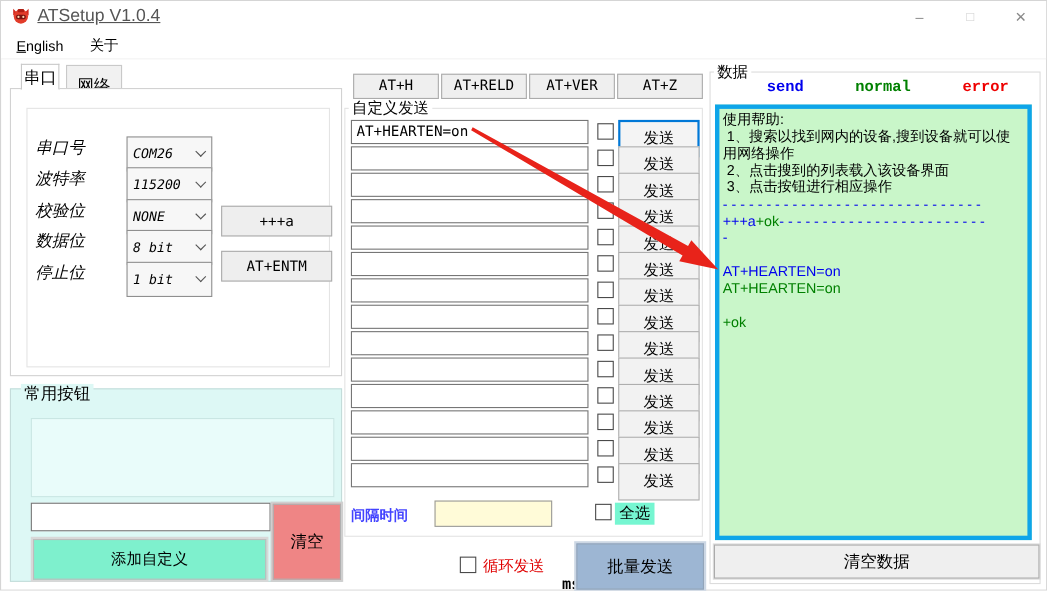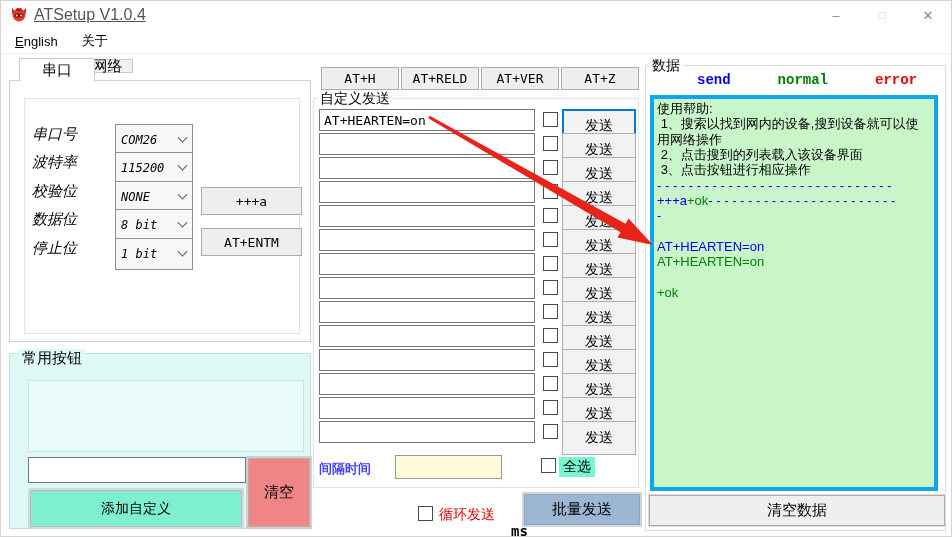--- a/index.html
+++ b/index.html
@@ -48,21 +48,21 @@
   .gb-label-custom { position:absolute; left:316px; top:89px; font-size:14px; color:#000; background:#fff; padding:0 3px; z-index:2; }
   .cmd-input { position:absolute; left:318px; width:216px; height:22px; background:#fff; border:1px solid #767676; font-family:"DejaVu Sans Mono", monospace; font-size:13px; padding:0 4px; }
   .cbx { position:absolute; width:15px; height:15px; background:#fff; border:1px solid #4a4a4a; }
   .send-btn { position:absolute; left:561px; width:74px; height:34px; background:#f2f2f2; border:1px solid #aeaeae; font-size:14px; color:#000; }
   .send-btn.focused { border:2px solid #0078d7; background:#f4f4f4; }
   .interval-label { position:absolute; left:318px; top:459px; font-size:13px; font-weight:bold; color:#4343ff; }
   .interval-input { position:absolute; left:394px; top:454px; width:107px; height:24px; background:#fffbd8; border:1px solid #9a9a9a; font-family:"DejaVu Sans Mono", monospace; font-size:13px; padding:0 4px; }
   .ms-label { position:absolute; left:510px; top:478px; font-size:14px; font-weight:bold; font-family:"DejaVu Sans Mono", monospace; color:#000;margin-top:44px; }
   .select-all-label { position:absolute; left:558px; top:456px; background:#76f6d1; font-size:14px; color:#000; padding:1px 4px; }
   .loop-label { position:absolute; left:438px; top:505px; font-size:14px; color:#e00000; }
-  .btn-batch { position:absolute; left:523px; top:493px; width:116px; height:31px; background:#9db6d3; border:1px solid #93a5ba; box-shadow:0 0 0 2px #ccd7e4; font-size:15px; color:#000; }
+  .btn-batch { position:absolute; left:523px; top:493px; width:116px; height:42px; background:#9db6d3; border:1px solid #93a5ba; box-shadow:0 0 0 2px #ccd7e4; font-size:15px; color:#000; }
 
   
   .group-data { position:absolute; left:644px; top:64px; width:301px; height:466px; border:1px solid #dcdcdc; }
   .gb-label-data { position:absolute; left:648px; top:56px; font-size:14px; color:#000; background:#fff; padding:0 3px; z-index:2; }
   .legend { position:absolute; left:649px; top:71px; width:290px; height:20px; display:flex; }
   .legend span { font-family:Liberation Mono, monospace; font-size:14px; font-weight:bold;margin-left:47px; }
   .lg-send   { margin-left:24px; }
   .lg-normal { margin-left:62px; }
   .lg-error  { margin-left:70px; }
   .log { position:absolute; left:649px; top:94px; width:288px; height:396px; background:#c9f6c9; border:4px solid #0ea5e9; overflow:hidden; padding:2px 3px; font-size:13px; line-height:1.18; white-space:pre-wrap; word-break:break-all; }
@@ -98,22 +98,22 @@
       <span class="wc maxi">□</span>
       <span class="wc">✕</span>
     </div>
   </div>
 
   <div class="menubar">
       <span class="menu-item"><u>E</u>nglish</span>
       <span class="menu-item">关于</span>
     </div>
 
-  <div class="tab active" style="left:18px; top:57px; width:76px; height:24px;">串口</div>
-  <div class="tab" style="left:81px; top:58px; width:51px; height:14px;">网络</div>
+  <div class="tab active" style="left:18px; top:57px; width:35px; height:24px;">串口</div>
+  <div class="tab" style="left:59px; top:58px; width:51px; height:38px;">网络</div>
 
   <div class="tab-panel">
     <div class="inner-frame"></div>
     <div id="serial-fields">
         <div class="sfield" style="top: 43px;">
           <span class="slabel">串口号</span>
           <div class="combo">
             <span class="cval">COM26</span>
             <span class="chev"></span>
           </div>

